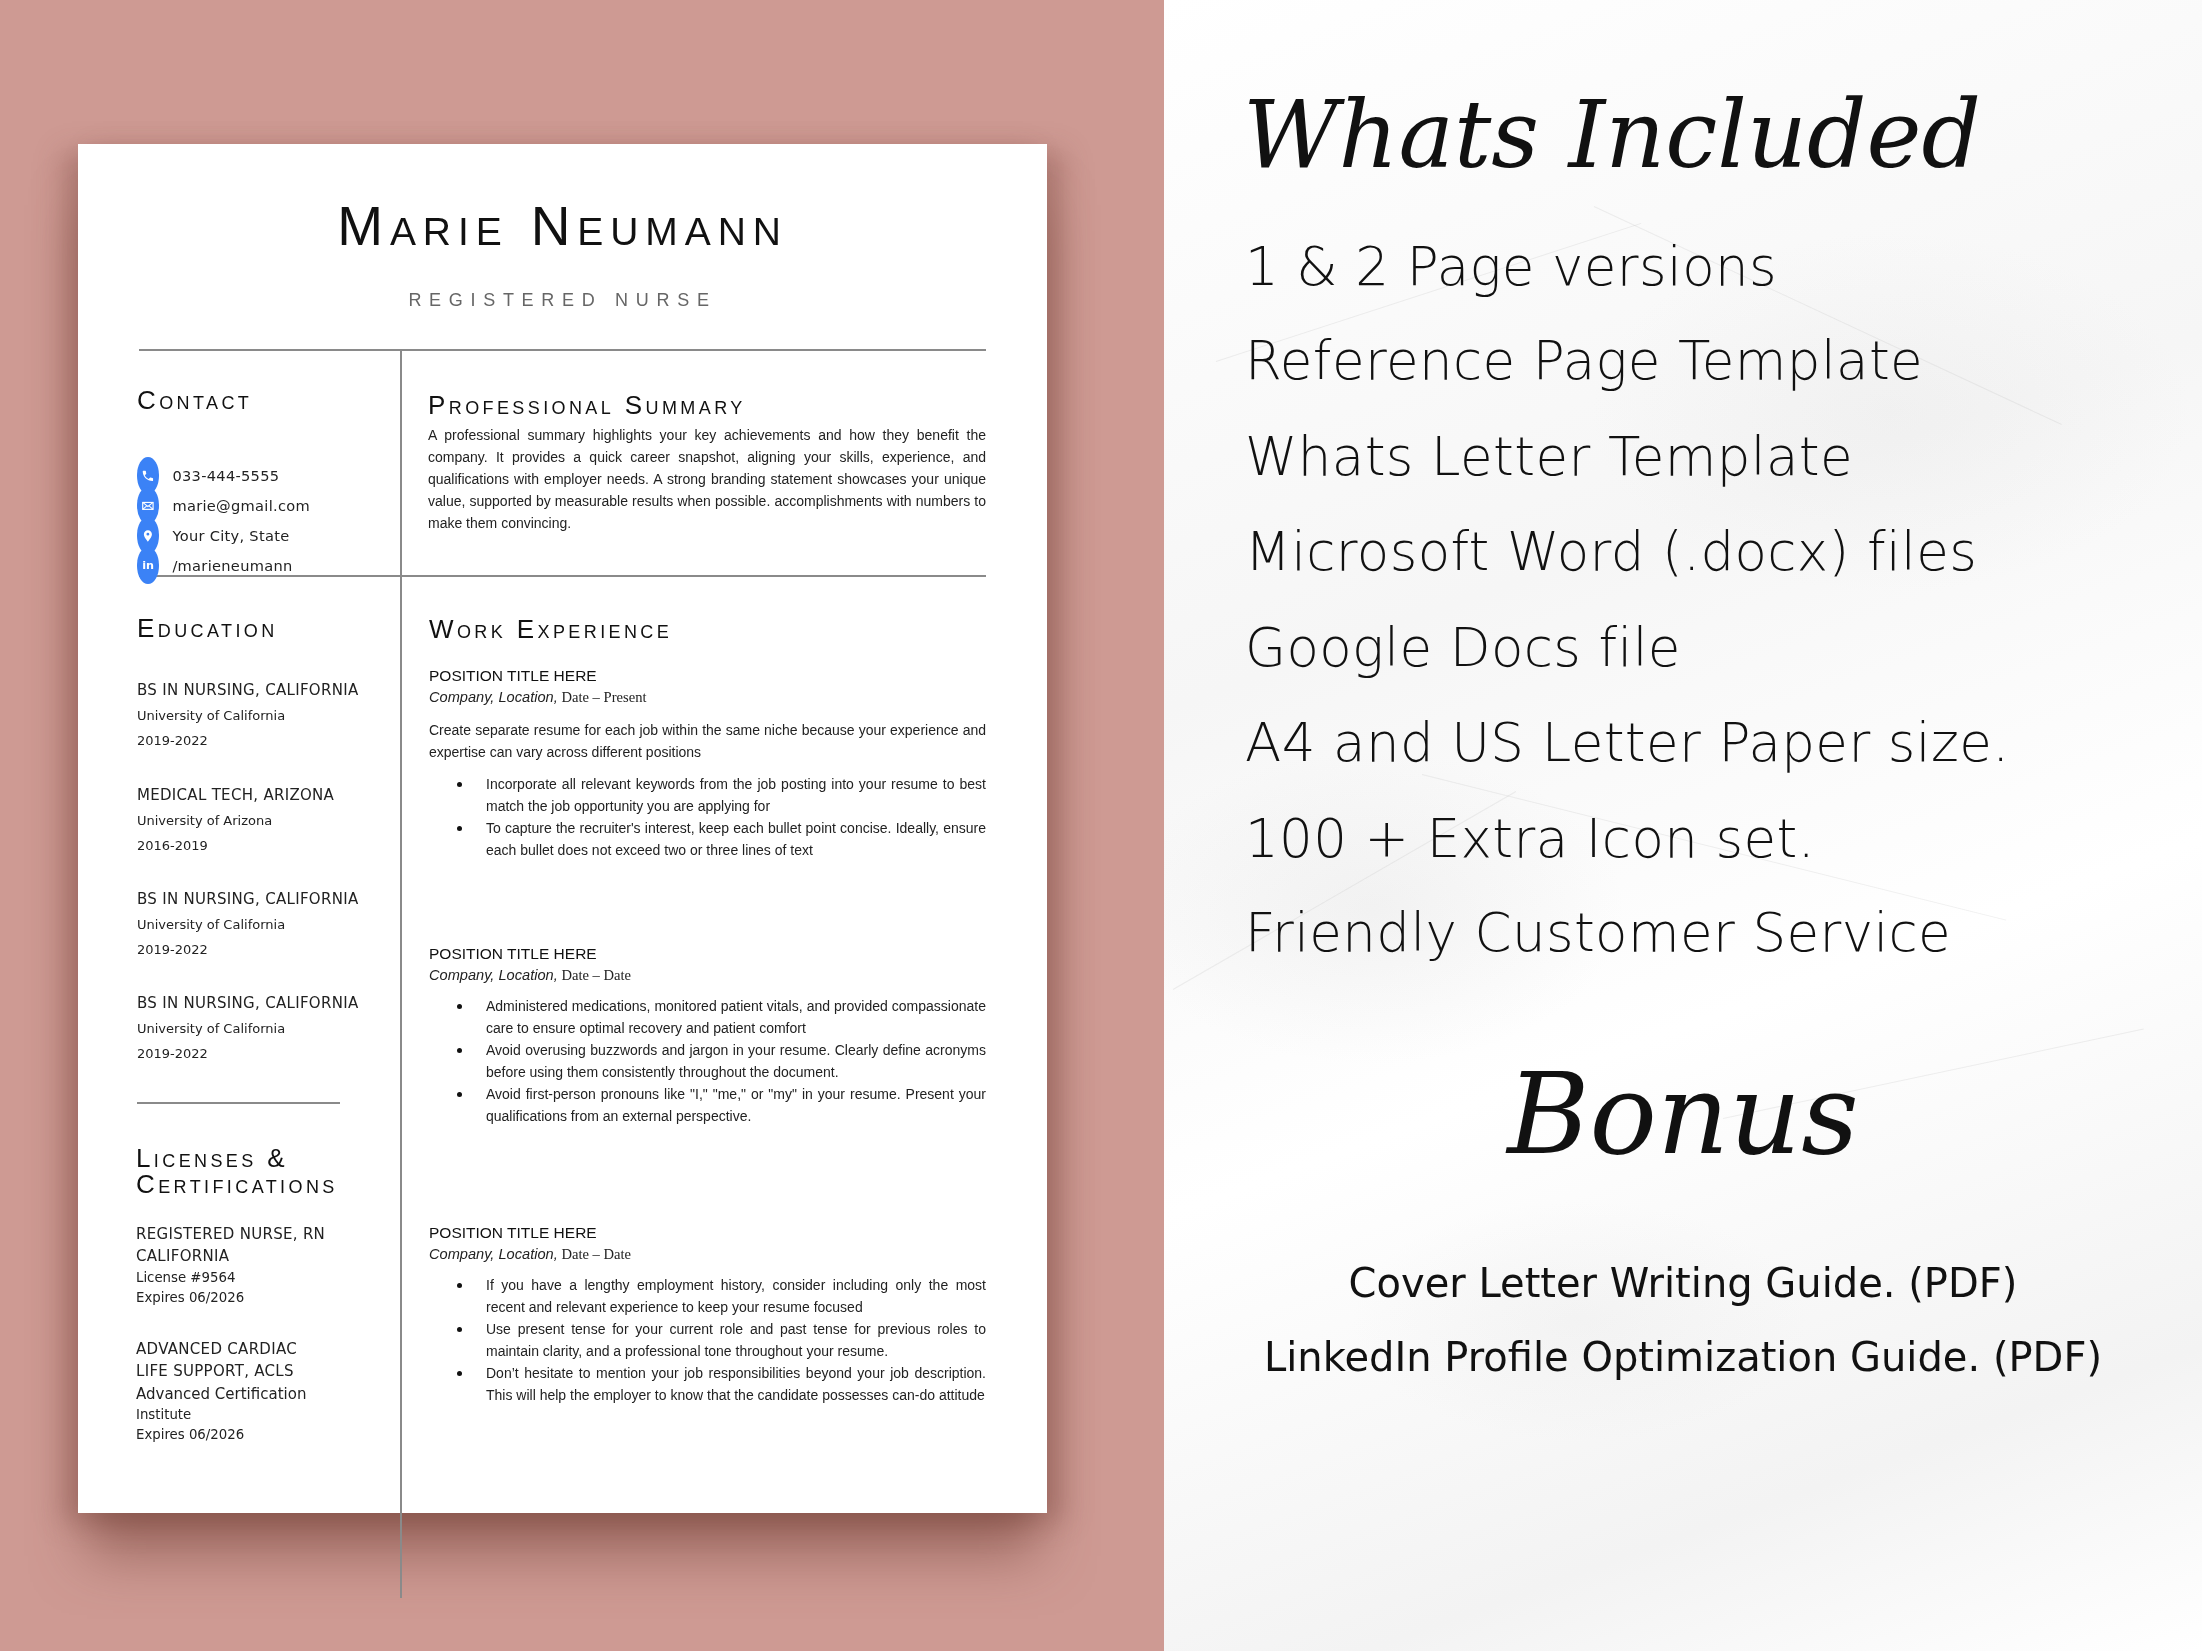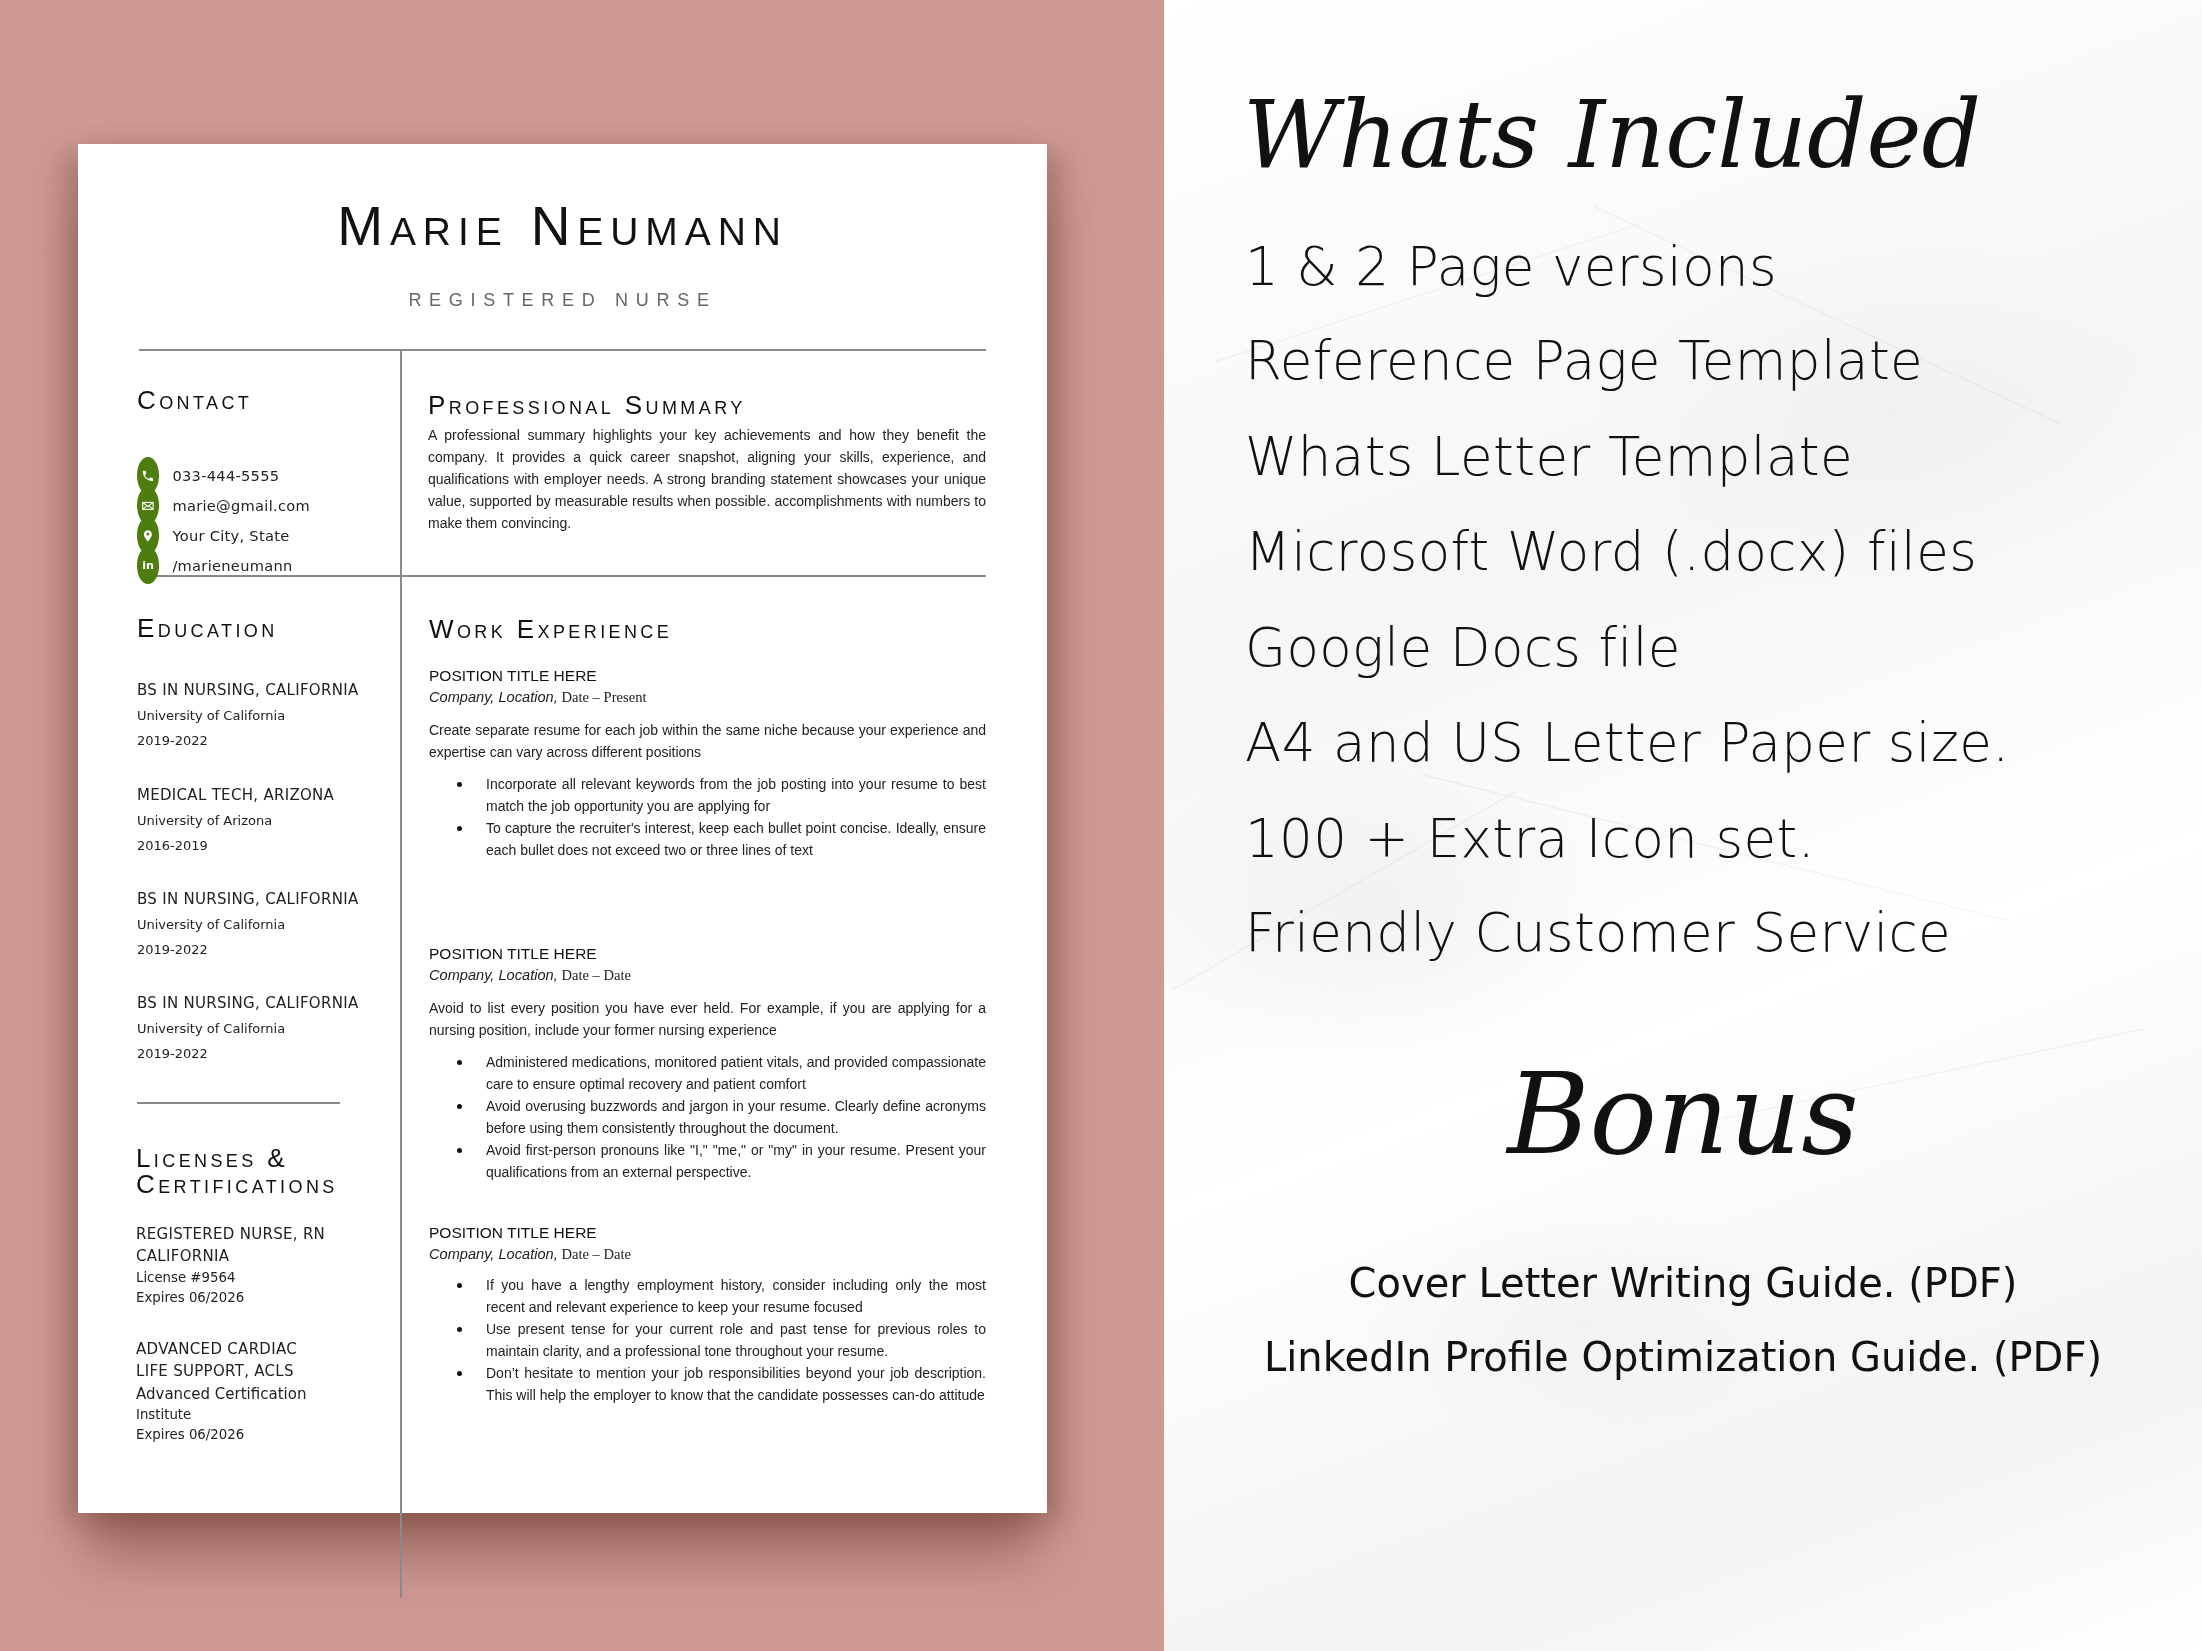--- a/index.html
+++ b/index.html
@@ -46,21 +46,21 @@
   }
   .hrule { position: absolute; height: 1.7px; background: #8a8a8a; }
   .vrule { position: absolute; width: 1.7px; background: #8a8a8a; }
   .sec-head {
     font-family: "Liberation Sans", sans-serif; font-variant: small-caps;
     letter-spacing: 3.4px; color: #111; font-size: 26px; white-space: nowrap;
     line-height: 26px;
   }
   .contact-row { position: absolute; left: 59px; display: flex; align-items: center; margin-top: 30px; }
   .c-icon {
-    width: 22.4px; height: 37px; border-radius: 50%; background: #4d7c0f;
+    width: 22.4px; height: 37px; border-radius: 50%; background: #3b82f6;
     display: flex; align-items: center; justify-content: center; margin-right: 13px;
   }
   .c-text { font-family: "DejaVu Sans", sans-serif; font-size: 14.6px; color: #222; letter-spacing: 0.3px; }
   .body-text {
     font-family: "Liberation Sans", sans-serif; font-size: 14px; line-height: 22px;
     color: #222; text-align: justify;
   }
   .edu-item { position: absolute; left: 59px; font-family: "DejaVu Sans", sans-serif; color: #222; }
   .edu-degree { font-size: 15px; letter-spacing: 0.3px; line-height: 26px; }
   .edu-sub { font-size: 13px; line-height: 25px; }
@@ -206,21 +206,20 @@
     <div class="body-text job-desc">Create separate resume for each job within the same niche because your experience and expertise can vary across different positions</div>
     <ul class="bullets body-text">
       <li>Incorporate all relevant keywords from the job posting into your resume to best match the job opportunity you are applying for</li>
       <li>To capture the recruiter's interest, keep each bullet point concise. Ideally, ensure each bullet does not exceed two or three lines of text</li>
     </ul>
   </div>
 
   <div class="job" style="top:800px;">
     <div class="job-title">POSITION TITLE HERE</div>
     <div class="job-meta"><i>Company, Location,</i> <span>Date – Date</span></div>
-    <div class="body-text job-desc">Avoid to list every position you have ever held. For example, if you are applying for a nursing position, include your former nursing experience</div>
     <ul class="bullets body-text">
       <li>Administered medications, monitored patient vitals, and provided compassionate care to ensure optimal recovery and patient comfort</li>
       <li>Avoid overusing buzzwords and jargon in your resume. Clearly define acronyms before using them consistently throughout the document.</li>
       <li>Avoid first-person pronouns like "I," "me," or "my" in your resume. Present your qualifications from an external perspective.</li>
     </ul>
   </div>
 
   <div class="job" style="top:1079px;">
     <div class="job-title">POSITION TITLE HERE</div>
     <div class="job-meta"><i>Company, Location,</i> <span>Date – Date</span></div>

